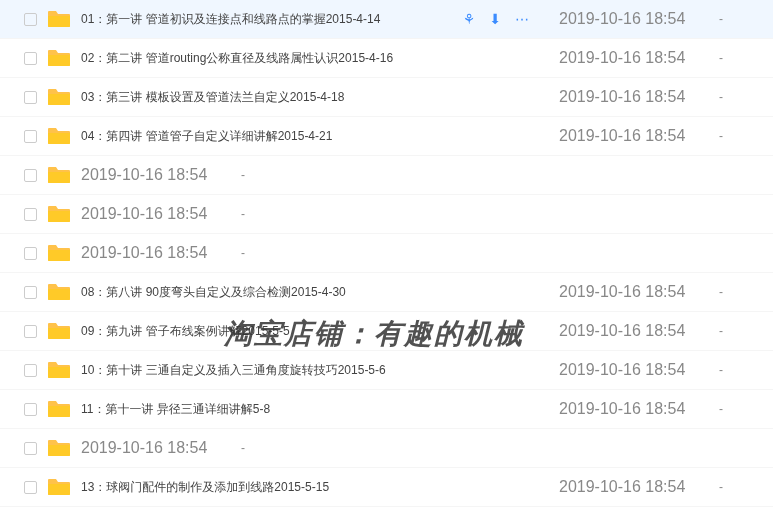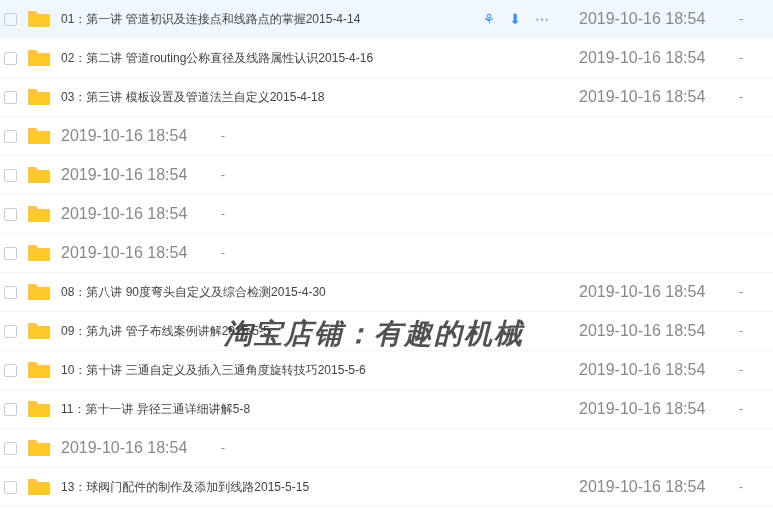--- a/index.html
+++ b/index.html
@@ -10,21 +10,21 @@
       color: #666;
       width: 773px;
       position: relative;
     }
     .file-list { width: 100%; }
     .file-row {
       display: flex;
       align-items: center;
       height: 39px;
       border-bottom: 1px solid #f5f5f5;
-      padding: 0 4px;
+      padding: 0 24px;
     }
     .file-row.selected { background: #f0f7ff; }
     .checkbox {
       width: 13px;
       height: 13px;
       border: 1px solid #ccc;
       border-radius: 2px;
       margin-right: 10px;
       flex-shrink: 0;
       cursor: pointer;
@@ -130,20 +130,21 @@
     <div class="file-extra">-</div>
   </div>
     <div class="file-row">
     <div class="checkbox"></div>
     <div class="folder-icon">
         <svg viewBox="0 0 24 20">
           <path d="M2 2 L9 2 L11 5 L22 5 Q23 5 23 6 L23 17 Q23 18 22 18 L2 18 Q1 18 1 17 L1 3 Q1 2 2 2 Z" fill="#FFC24A"></path>
           <path d="M1 7 L23 7 L23 17 Q23 18 22 18 L2 18 Q1 18 1 17 Z" fill="#FFCA28"></path>
         </svg>
       </div>
+    <div class="file-name">04：第四讲 管道管子自定义详细讲解2015-4-21</div>
 
     <div class="file-date">2019-10-16 18:54</div>
     <div class="file-extra">-</div>
   </div>
     <div class="file-row">
     <div class="checkbox"></div>
     <div class="folder-icon">
         <svg viewBox="0 0 24 20">
           <path d="M2 2 L9 2 L11 5 L22 5 Q23 5 23 6 L23 17 Q23 18 22 18 L2 18 Q1 18 1 17 L1 3 Q1 2 2 2 Z" fill="#FFC24A"></path>
           <path d="M1 7 L23 7 L23 17 Q23 18 22 18 L2 18 Q1 18 1 17 Z" fill="#FFCA28"></path>

